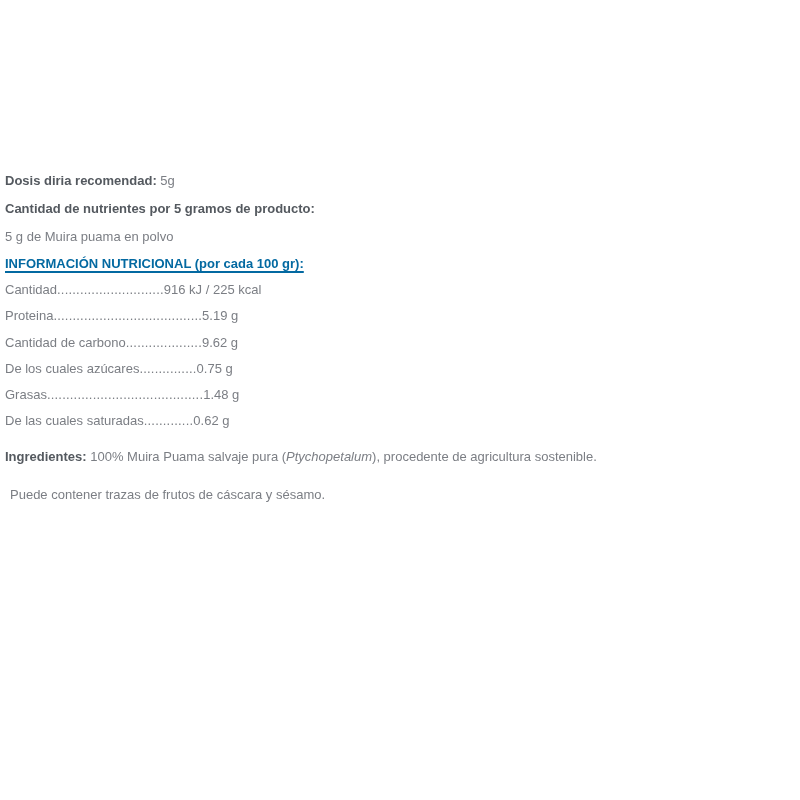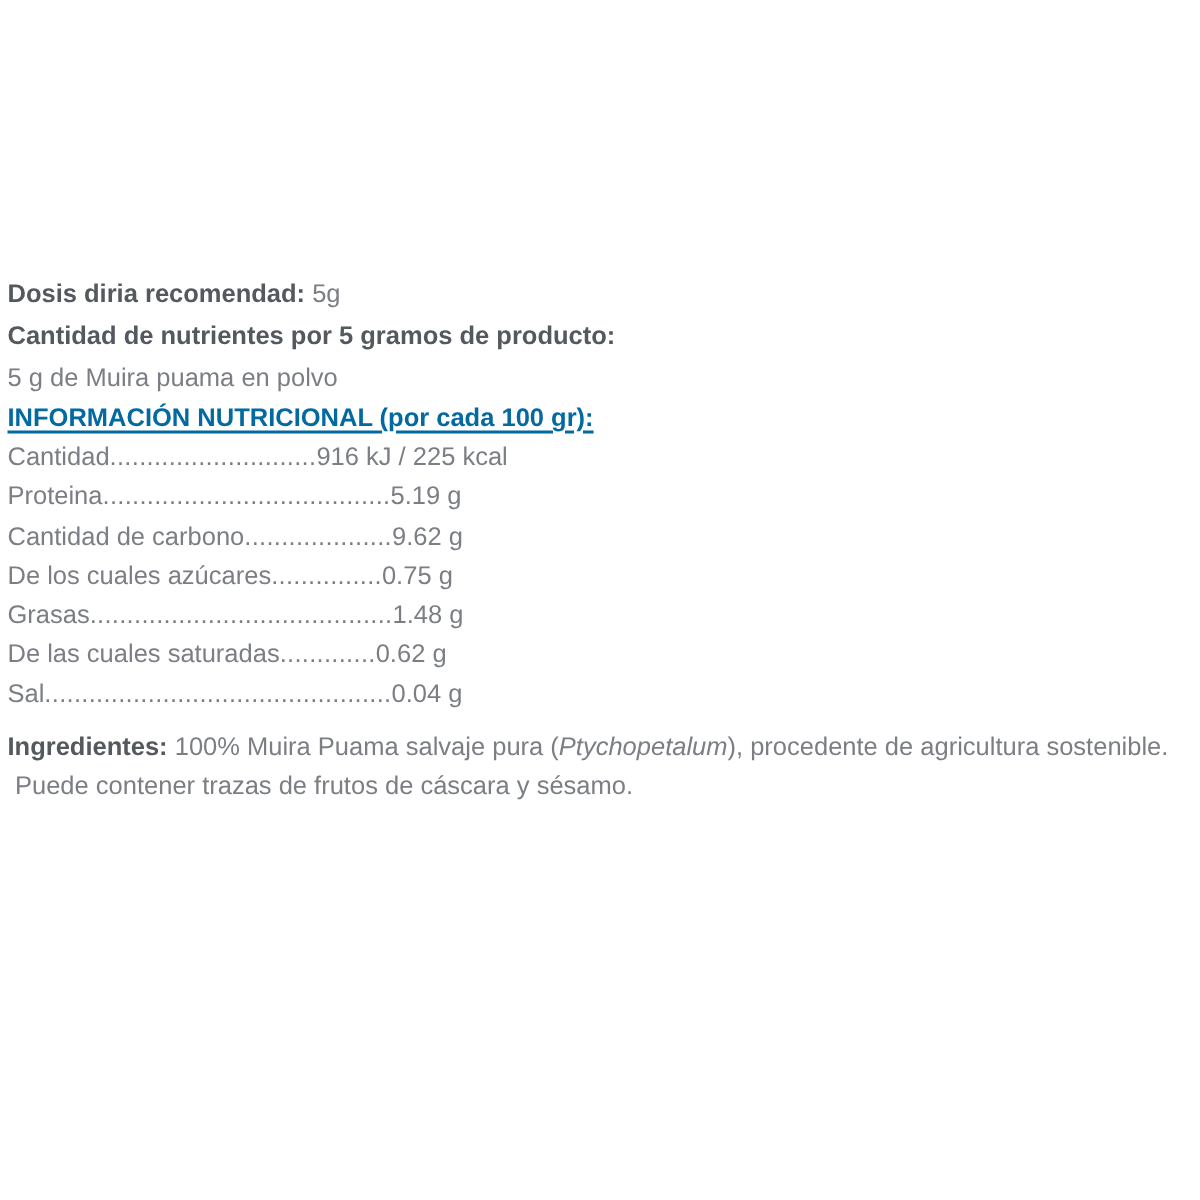--- a/index.html
+++ b/index.html
@@ -9,25 +9,25 @@
   }
   body {
     width: 800px;
     height: 800px;
     position: relative;
     font-family: "Liberation Sans", "DejaVu Sans", sans-serif;
     overflow: hidden;
   }
   .sheet {
     position: absolute;
-    top: 182px;
+    top: 167px;
     left: 5px;
     right: 20px;
     color: #7b7e84;
-    font-size: 17px;
+    font-size: 13px;
   }
   .line { margin: 0; white-space: nowrap; }
   .intro-line { line-height: 28px; }
   .bold-label { font-weight: bold; color: #54595f; }
   .plain { color: #7b7e84; font-weight: normal; }
   .info-title {
     line-height: 26px;
     font-weight: bold;
     color: #0369a1;
   }
@@ -43,20 +43,21 @@
   .nutri-row .dots { letter-spacing: 0.2px; }
   .ingredients-line {
     margin-top: 9px;
     line-height: 26px;
   }
   .usage-line {
     margin-top: 19px;
     line-height: 26px;
   }
   .allergen-line {
+    margin-top: 12px;
     line-height: 26px;
     padding-left: 5px;
   }
   .italic { font-style: italic; }
 </style>
 </head>
 <body>
 
 <div class="sheet">
 
@@ -74,20 +75,19 @@
 
   <p class="line nutri-row"><span>Cantidad de carbono</span><span class="dots">....................</span><span>9.62 g</span></p>
 
   <p class="line nutri-row"><span>De los cuales azúcares</span><span class="dots">...............</span><span>0.75 g</span></p>
 
 
   <p class="line nutri-row"><span>Grasas</span><span class="dots">.........................................</span><span>1.48 g</span></p>
 
   <p class="line nutri-row"><span>De las cuales saturadas</span><span class="dots">.............</span><span>0.62 g</span></p>
 
-  <p class="line nutri-row"><span>Sal</span><span class="dots">...............................................</span><span>0.04 g</span></p>
 
   <p class="line ingredients-line"><span class="bold-label">Ingredientes:</span><span class="plain"> 100% Muira Puama salvaje pura (</span><span class="plain italic">Ptychopetalum</span><span class="plain">), procedente de agricultura sostenible.</span></p>
 
 
   <p class="line allergen-line plain">Puede contener trazas de frutos de cáscara y sésamo.</p>
 
 </div>
 
 </body></html>

